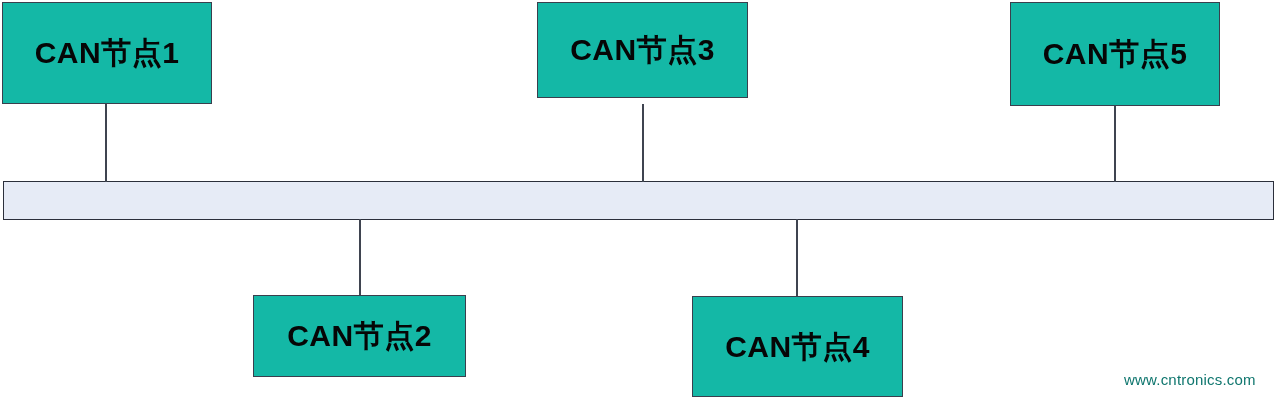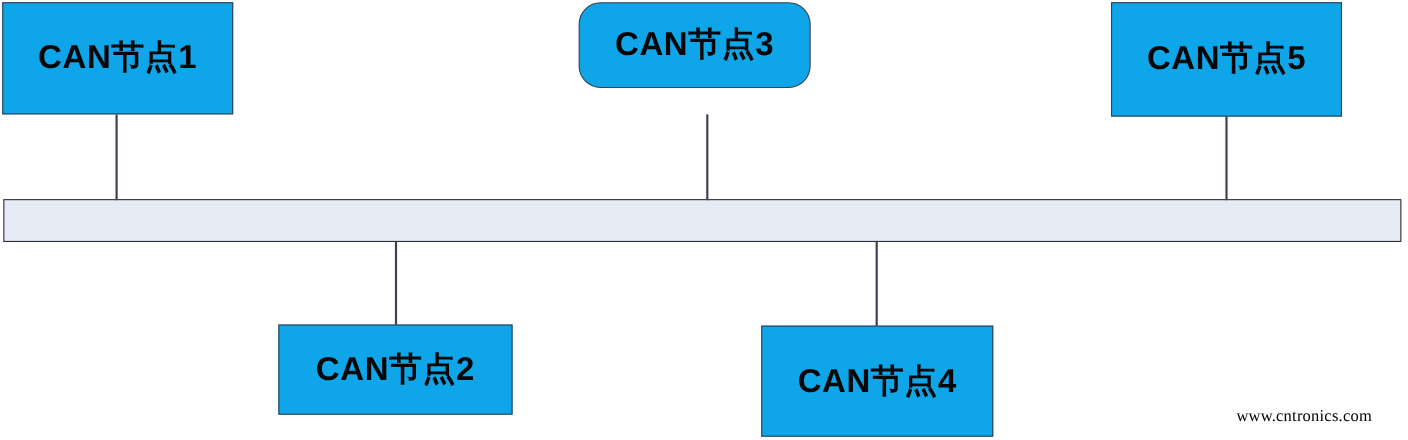--- a/index.html
+++ b/index.html
@@ -13,21 +13,21 @@
     height: 400px;
     background: #ffffff;
     overflow: hidden;
     font-family: "Liberation Sans", "DejaVu Sans", sans-serif;
   }
 
   
   .node {
     position: absolute;
     box-sizing: border-box;
-    background: #0ea5e9;
+    background: #14b8a6;
     border: 1.5px solid #3a3f4d;
     display: flex;
     align-items: center;
     justify-content: center;
   }
   .node-label {
     font-size: 30px;
     font-weight: 700;
     color: #060606;
     letter-spacing: 0.5px;
@@ -70,31 +70,31 @@
   <div class="connector" id="conn-0" style="left: 105px; top: 104px; height: 78px;"></div>
   <div class="connector" id="conn-1" style="left: 642px; top: 104px; height: 78px;"></div>
   <div class="connector" id="conn-2" style="left: 1114px; top: 104px; height: 78px;"></div>
   <div class="connector" id="conn-3" style="left: 359px; top: 219px; height: 77px;"></div>
   <div class="connector" id="conn-4" style="left: 796px; top: 219px; height: 78px;"></div>
 
   <div class="node" id="node-0" style="left: 2px; top: 2px; width: 210px; height: 102px;">
     <span class="node-label">CAN节点1</span>
   </div>
 
-  <div class="node" id="node-1" style="left: 526px; top: 2px; width: 211px; height: 78px; border-radius: 20px;">
+  <div class="node" id="node-1" style="left: 537px; top: 2px; width: 211px; height: 96px;">
     <span class="node-label">CAN节点3</span>
   </div>
 
   <div class="node" id="node-2" style="left: 1010px; top: 2px; width: 210px; height: 104px;">
     <span class="node-label">CAN节点5</span>
   </div>
 
   <div class="node" id="node-3" style="left: 253px; top: 295px; width: 213px; height: 82px;">
     <span class="node-label">CAN节点2</span>
   </div>
 
   <div class="node" id="node-4" style="left: 692px; top: 296px; width: 211px; height: 101px;">
     <span class="node-label">CAN节点4</span>
   </div>
 
-  <div class="watermark" id="watermark" style="left: 1124px; top: 371px; color: #000000; font-family: Liberation Serif, serif;">www.cntronics.com</div>
+  <div class="watermark" id="watermark" style="left: 1124px; top: 371px; color: #0f766e;">www.cntronics.com</div>
 
 </div>
 
 </body></html>

